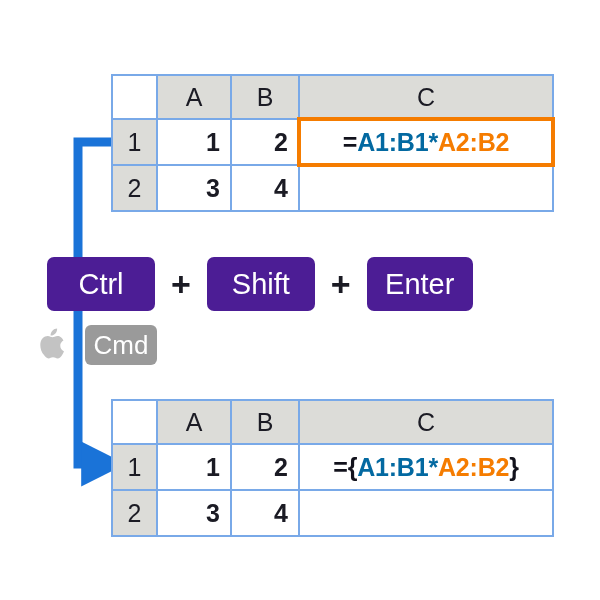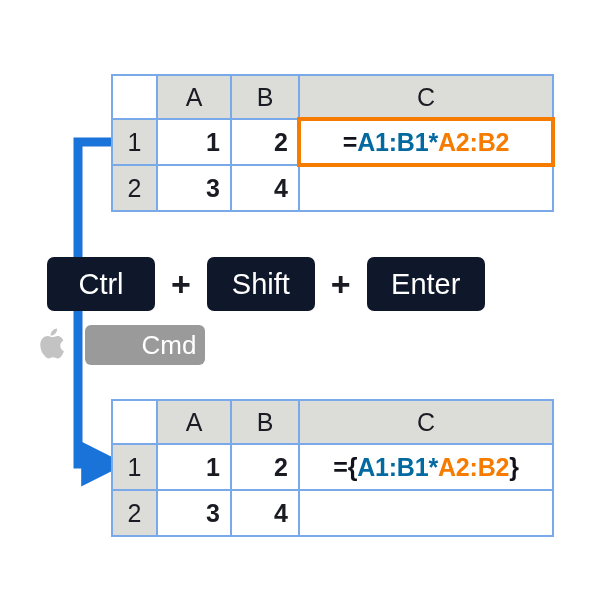--- a/index.html
+++ b/index.html
@@ -91,35 +91,35 @@
   .keys {
     position: absolute;
     left: 47px;
     top: 257px;
     height: 54px;
     display: flex;
     align-items: center;
     z-index: 4;
   }
   .key {
-    background: #0f172a;
+    background: #4c1d95;
     color: #ffffff;
     border-radius: 7px;
     font-size: 29px;
     height: 54px;
     display: flex;
     align-items: center;
     justify-content: center;
     padding: 0 18px;
     box-sizing: border-box;
     font-family: "Liberation Sans", sans-serif;
   }
   .key.ctrl   { width: 108px; padding: 0; }
   .key.shift  { width: 108px; padding: 0; }
-  .key.enter  { width: 118px; padding: 15px; }
+  .key.enter  { width: 106px; padding: 15px; }
   .plus {
     font-size: 34px;
     font-weight: bold;
     color: #1b1b24;
     margin: 0 16px;
     line-height: 1;
     display: flex;
     align-items: center;
   }
 
@@ -142,21 +142,20 @@
     color: #ffffff;
     border-radius: 6px;
     font-size: 26px;
     height: 40px;
     width: 72px;
     display: flex;
     align-items: center;
     justify-content: center;
     margin-left: 17px;
     font-family: "Liberation Sans", sans-serif;
-    padding-left: 48px;
   }
 </style>
 </head>
 <body>
 
 <svg class="connector" viewBox="0 0 600 600" width="600" height="600">
   <defs>
     <marker id="arrowhead" markerWidth="5" markerHeight="5" refX="2.2" refY="2.5" orient="auto">
       <path d="M0,0 L5,2.5 L0,5 z" fill="#1a73d8"></path>
     </marker>

